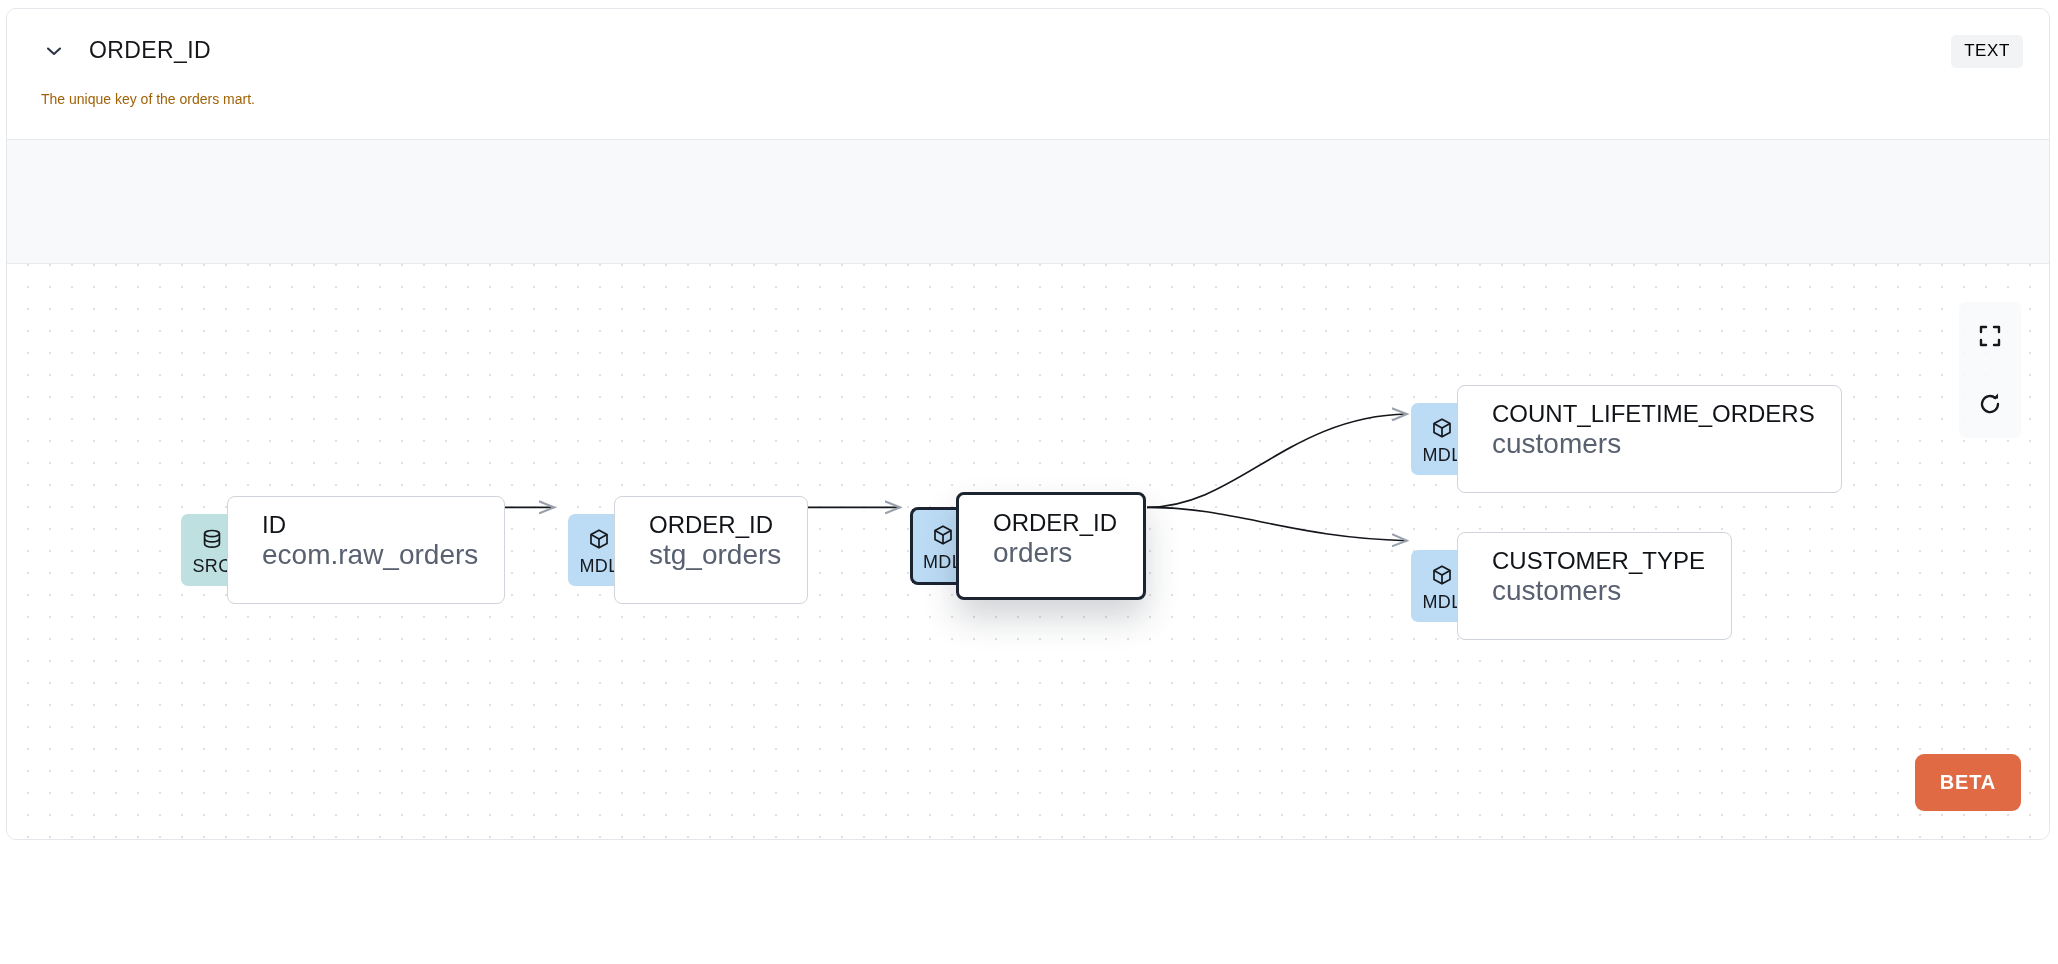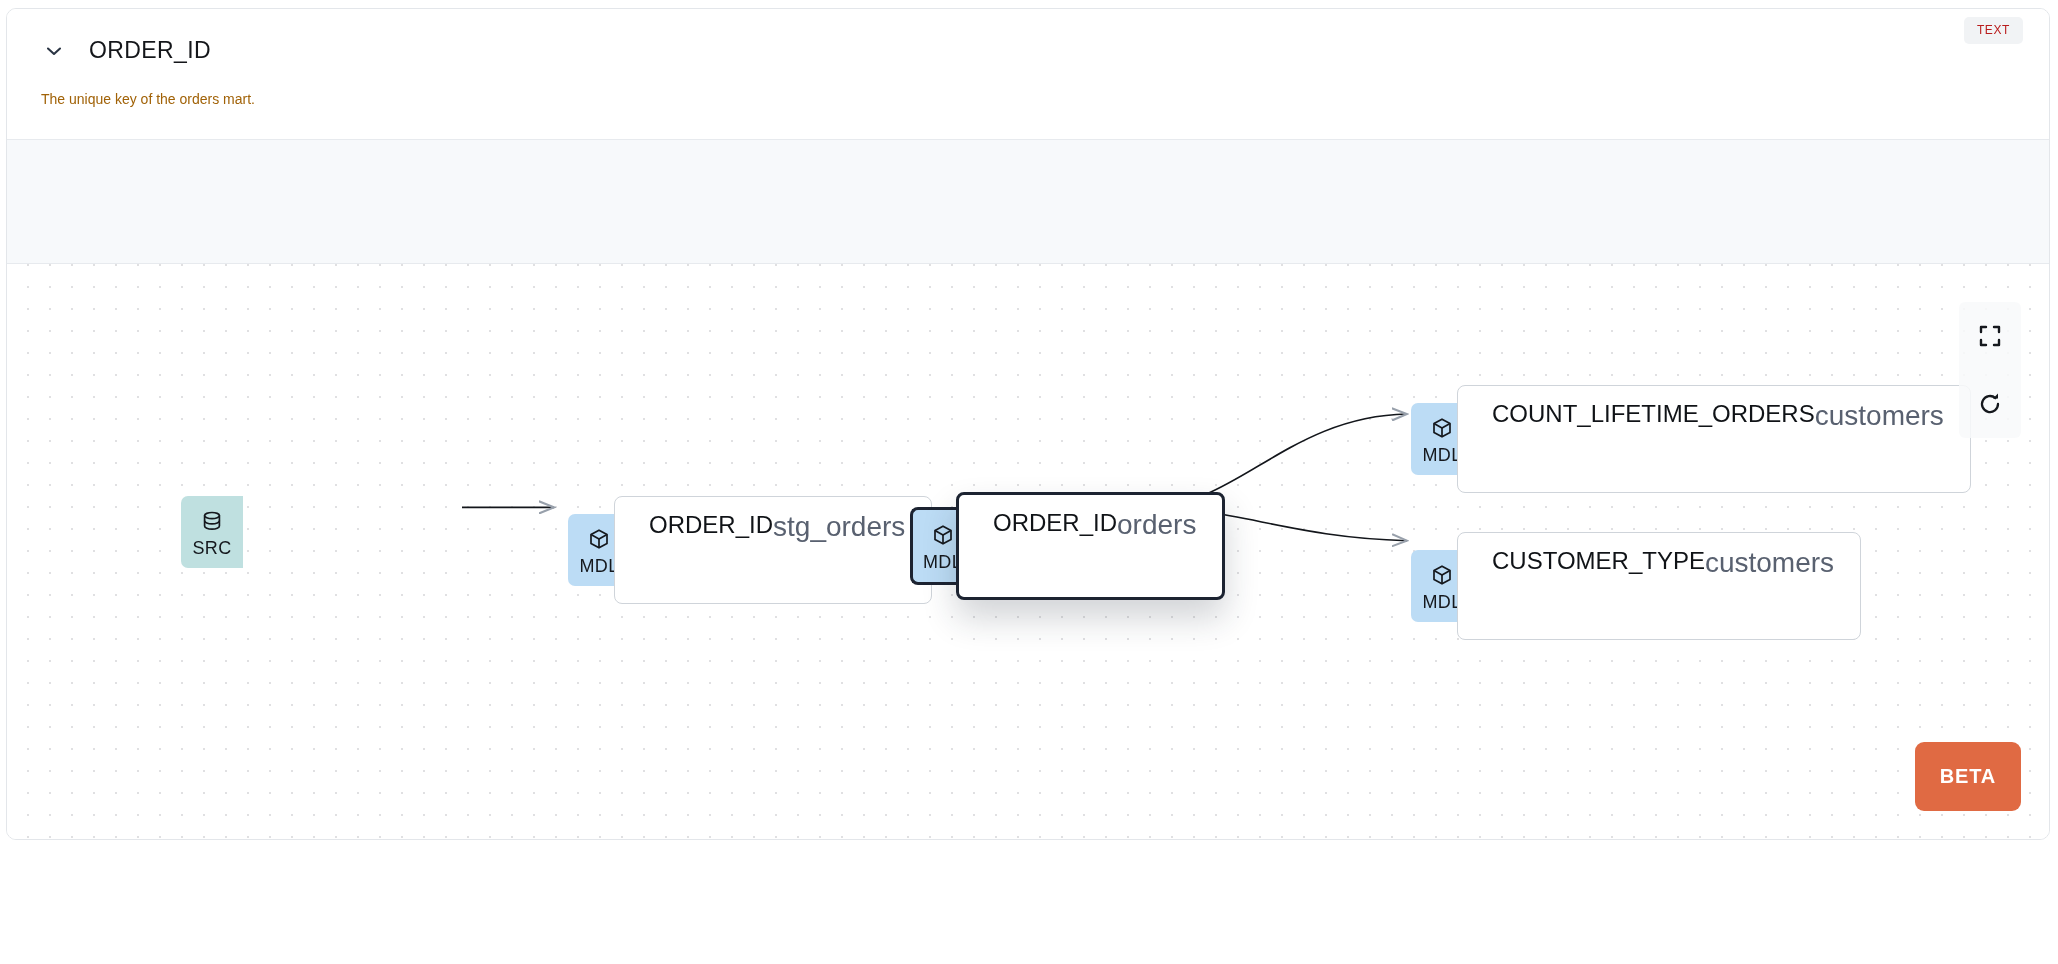--- a/index.html
+++ b/index.html
@@ -56,24 +56,24 @@
   .chevron-btn svg { display: block; }
   .col-title {
     font-size: 23px;
     letter-spacing: 0.4px;
     color: #14161a;
     font-family: "Liberation Sans", sans-serif;
   }
   .type-badge {
     position: absolute;
     right: 26px;
-    top: 8px;
+    top: 26px;
     background: #f1f3f5;
-    color: #b91c1c;
-    font-size: 12px;
+    color: #000000;
+    font-size: 17px;
     letter-spacing: 0.6px;
     padding: 6px 13px 7px 13px;
     border-radius: 5px;
   }
   .col-desc {
     position: absolute;
     left: 34px;
     top: 82px;
     font-size: 14px;
     color: #a16207;
@@ -163,22 +163,22 @@
     line-height: 1;
     margin-top: 3px;
   }
   .node-body {
     background: #ffffff;
     border: 1px solid #cfd4da;
     border-radius: 8px;
     margin-left: -16px;
     padding: 14px 26px 16px 34px;
     display: flex;
-    flex-direction: row;
-    justify-content: space-between;
+    flex-direction: column;
+    justify-content: flex-start;
     box-sizing: border-box;
     min-height: 108px;
   }
   .node-name {
     font-size: 24px;
     color: #101317;
     line-height: 1.15;
     white-space: nowrap;
   }
   .node-sub {
@@ -224,21 +224,21 @@
 
   .beta-badge {
     position: absolute;
     right: 28px;
     bottom: 28px;
     background: #e06a43;
     color: #ffffff;
     font-size: 20px;
     font-weight: bold;
     letter-spacing: 0.8px;
-    padding: 23px 25px;
+    padding: 17px 25px;
     border-radius: 9px;
     cursor: pointer;
   }
 </style>
 </head>
 <body>
 
 <div class="panel">
 
   <div class="header">
@@ -282,20 +282,24 @@
 
     <div class="node" style="left:174px; top:232px;">
       <div class="node-badge src">
         <svg width="26" height="26" viewBox="0 0 26 26">
           <ellipse cx="13" cy="6.6" rx="7.4" ry="3.1" fill="none" stroke="#15181d" stroke-width="1.7"></ellipse>
           <path d="M5.6 6.6 v5.2 c0,1.7 3.3,3.1 7.4,3.1 s7.4,-1.4 7.4,-3.1 V6.6" fill="none" stroke="#15181d" stroke-width="1.7"></path>
           <path d="M5.6 11.8 v5.2 c0,1.7 3.3,3.1 7.4,3.1 s7.4,-1.4 7.4,-3.1 v-5.2" fill="none" stroke="#15181d" stroke-width="1.7"></path>
         </svg>
         <span class="badge-label">SRC</span>
       </div>
+      <div class="node-body">
+        <div class="node-name">ID</div>
+        <div class="node-sub">ecom.raw_orders</div>
+      </div>
     </div>
 
     <div class="node" style="left:561px; top:232px;">
       <div class="node-badge mdl">
         <svg width="26" height="26" viewBox="0 0 26 26">
           <path d="M13 3.2 L21 7.6 L21 16.4 L13 20.8 L5 16.4 L5 7.6 Z" fill="none" stroke="#15181d" stroke-width="1.7" stroke-linejoin="round"></path>
           <path d="M5 7.6 L13 12 L21 7.6" fill="none" stroke="#15181d" stroke-width="1.7" stroke-linejoin="round"></path>
           <path d="M13 12 L13 20.8" fill="none" stroke="#15181d" stroke-width="1.7"></path>
         </svg>
         <span class="badge-label">MDL</span>

